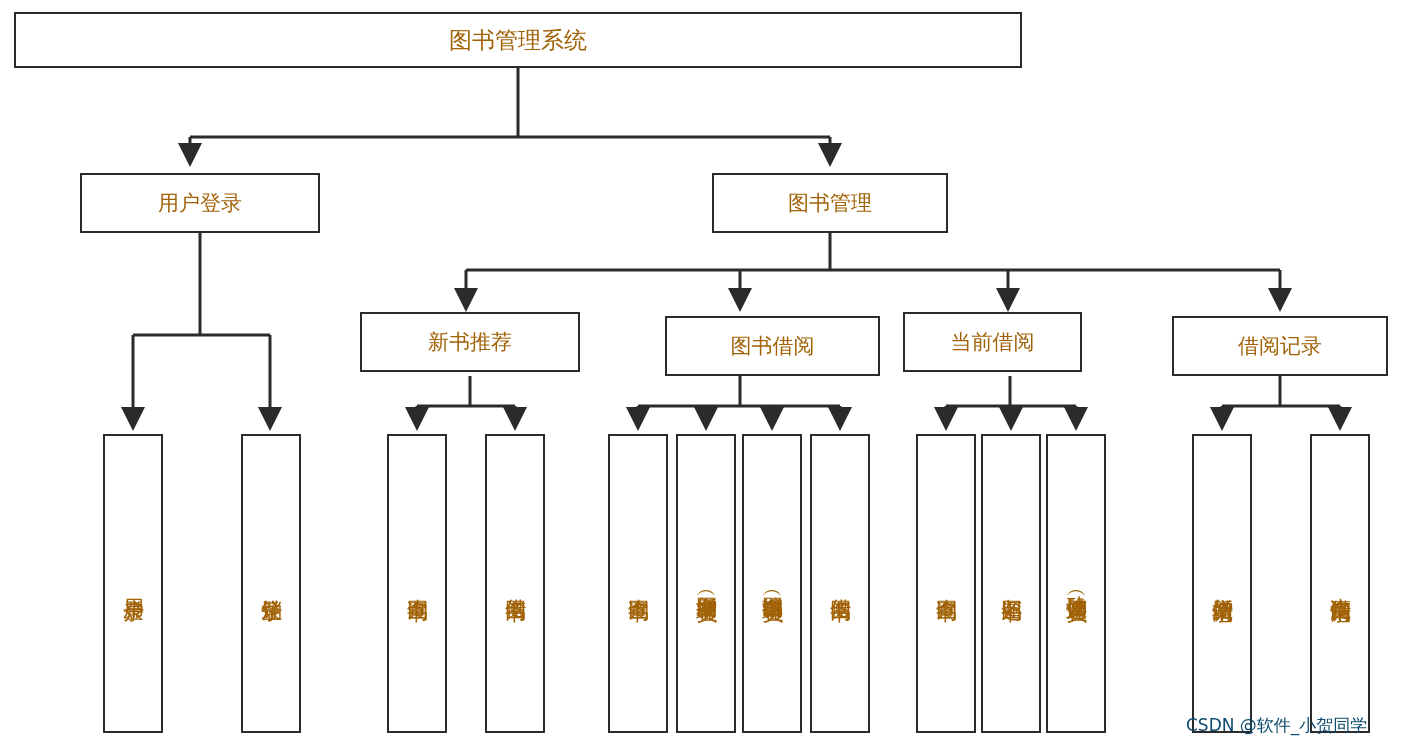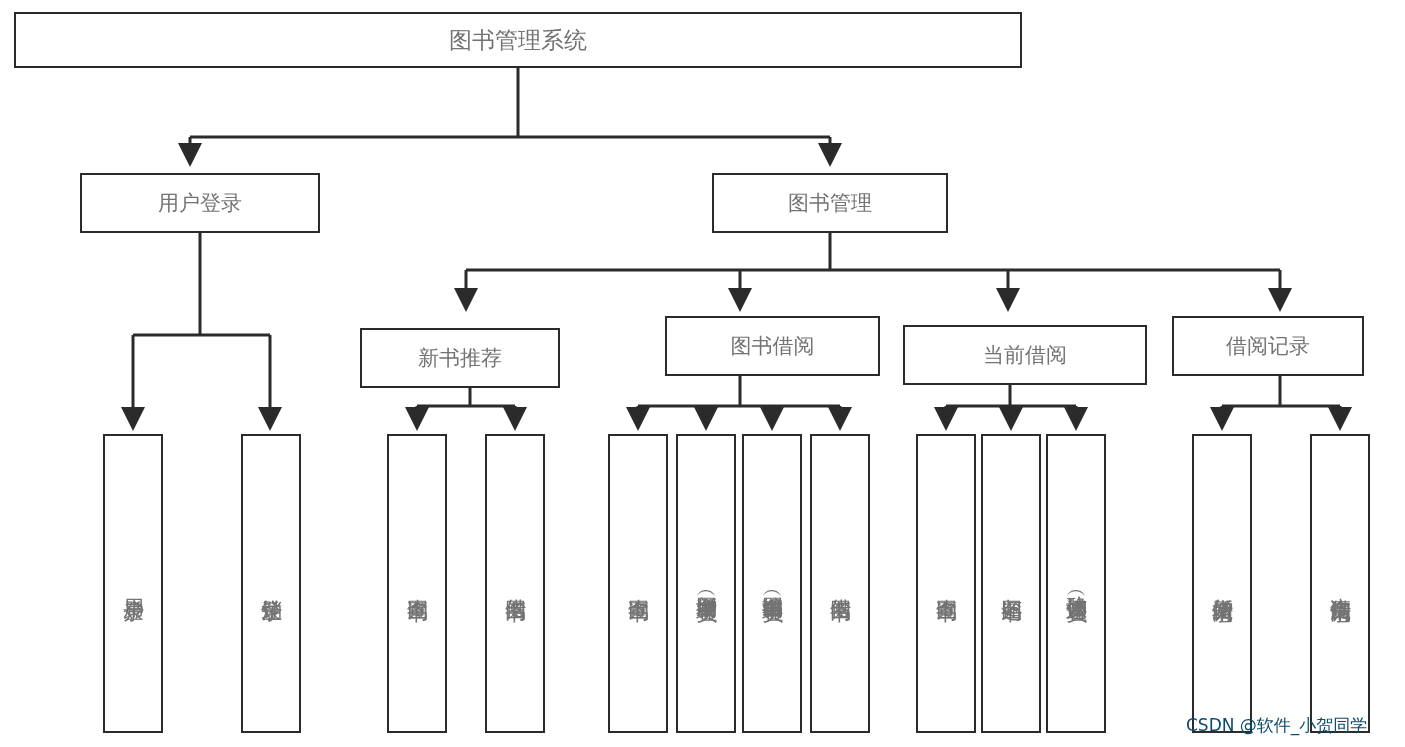--- a/index.html
+++ b/index.html
@@ -24,21 +24,21 @@
   }
   .node {
     position: absolute;
     box-sizing: border-box;
     border: 2px solid #2b2b2b;
     background: #ffffff;
     display: flex;
     align-items: center;
     justify-content: center;
     text-align: center;
-    color: #737373;
+    color: #a16207;
     z-index: 2;
   }
   .node.root {
     font-size: 23px;
   }
   .node.lvl1 {
     font-size: 21px;
   }
   .node.lvl2 {
     font-size: 21px;
@@ -124,30 +124,30 @@
     <span class="lbl">图书管理系统</span>
   </div>
 
   <div class="node lvl1" style="left:80px; top:173px; width:240px; height:60px;">
     <span class="lbl">用户登录</span>
   </div>
   <div class="node lvl1" style="left:712px; top:173px; width:236px; height:60px;">
     <span class="lbl">图书管理</span>
   </div>
 
-  <div class="node lvl2" style="left:360px; top:328px; width:200px; height:60px;">
+  <div class="node lvl2" style="left:360px; top:312px; width:220px; height:60px;">
     <span class="lbl">新书推荐</span>
   </div>
   <div class="node lvl2" style="left:633px; top:316px; width:215px; height:60px;margin-left:32px;">
     <span class="lbl">图书借阅</span>
   </div>
-  <div class="node lvl2" style="left:903px; top:325px; width:244px; height:60px;">
+  <div class="node lvl2" style="left:903px; top:312px; width:179px; height:60px;">
     <span class="lbl">当前借阅</span>
   </div>
-  <div class="node lvl2" style="left:1172px; top:316px; width:192px; height:60px;align-items:center;">
+  <div class="node lvl2" style="left:1172px; top:316px; width:216px; height:60px;align-items:center;">
     <span class="lbl">借阅记录</span>
   </div>
 
   <div class="node leaf" style="left:103px; top:434px; width:60px; height:299px;">
     <span class="lbl">用户登录</span>
   </div>
   <div class="node leaf" style="left:241px; top:434px; width:60px; height:299px;">
     <span class="lbl">注销登录</span>
   </div>
 

